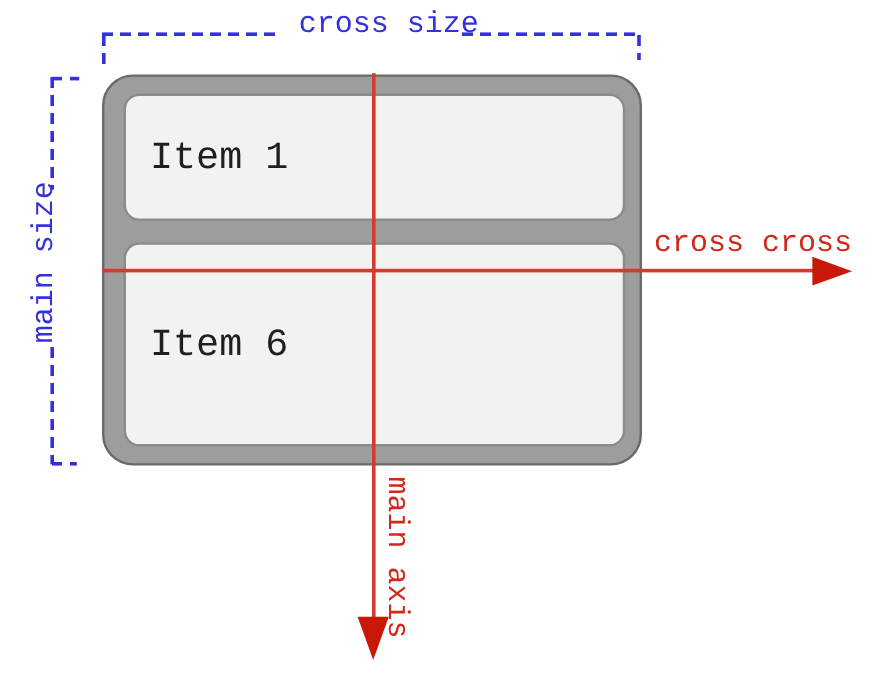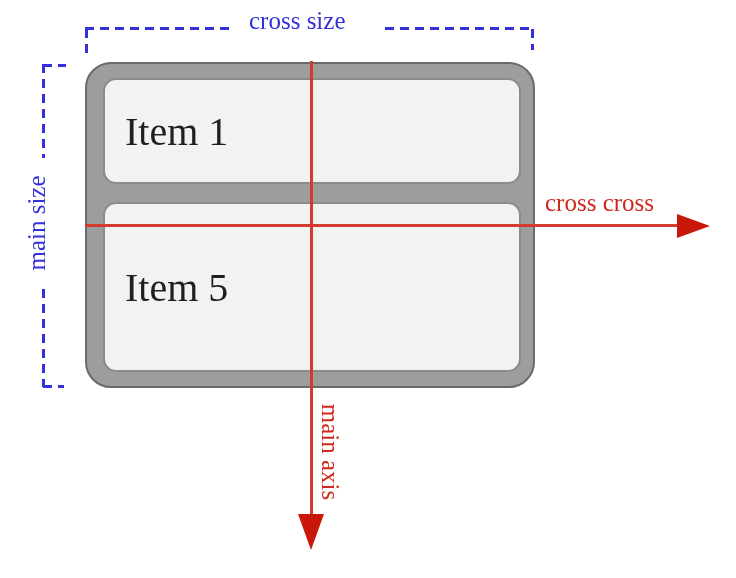--- a/index.html
+++ b/index.html
@@ -2,21 +2,21 @@
 <html style="--annotation-blue: #3431da; --axis-red: #d43a2e; --axis-red-text: #cf291c; --arrow-red: #c9170a; --container-fill: #9d9d9d; --container-border: #6a6a6a; --item-fill: #f2f2f2; --item-border: #8b8b8b; --item-text: #1f1f1f;"><head>
 <meta charset="utf-8">
 <style>
   html, body { margin: 0; padding: 0; background: #ffffff; }
   .page {
     position: relative;
     width: 736px;
     height: 578px;
     background: #ffffff;
     overflow: hidden;
-    font-family: Liberation Serif, serif;
+    font-family: Liberation Mono, monospace;
   }
   .abs { position: absolute; }
 
   
   .dash-h {
     height: 3px;
     background: repeating-linear-gradient(90deg,
       var(--annotation-blue, #3431da) 0 9px, transparent 9px 15px);
   }
   .dash-v {
@@ -47,21 +47,21 @@
     width: 418px;
     box-sizing: border-box;
     background: var(--item-fill, #f2f2f2);
     border: 2px solid var(--item-border, #8b8b8b);
     border-radius: 13px;
     display: flex;
     align-items: center;
   }
   .item-label {
     color: var(--item-text, #1f1f1f);
-    font-size: 40px;
+    font-size: 32px;
     padding-left: 20px;
     white-space: nowrap;
   }
 
   
   .red-line-h { height: 3px; background: var(--axis-red, #d43a2e); }
   .red-line-v { width: 3px;  background: var(--axis-red, #d43a2e); }
   .red-label {
     color: var(--axis-red-text, #cf291c);
     font-size: 25px;
@@ -100,21 +100,21 @@
     <div class="abs blue-label rot-ccw" style="left:-26px; top:209px; width:126px; text-align:center;">main size</div>
     <div class="abs dash-v" style="left:42px; top:289px; height:98px;"></div>
     <div class="abs dash-h" style="left:43px; top:385px; width:21px;"></div>
   </div>
 
   <div class="abs flex-container">
     <div class="abs flex-item" style="top:14px; height:106px;">
       <span class="item-label">Item 1</span>
     </div>
     <div class="abs flex-item" style="top:138px; height:170px;">
-      <span class="item-label">Item 5</span>
+      <span class="item-label">Item 6</span>
     </div>
   </div>
 
   <div>
     <div class="abs red-line-v" style="left:310px; top:61px; height:455px;"></div>
     <div class="abs arrow-down" style="left:298px; top:514px;"></div>
     <div class="abs red-label rot-cw" style="left:275px; top:438px; width:110px; text-align:center;">main axis</div>
   </div>
 
   <div>

